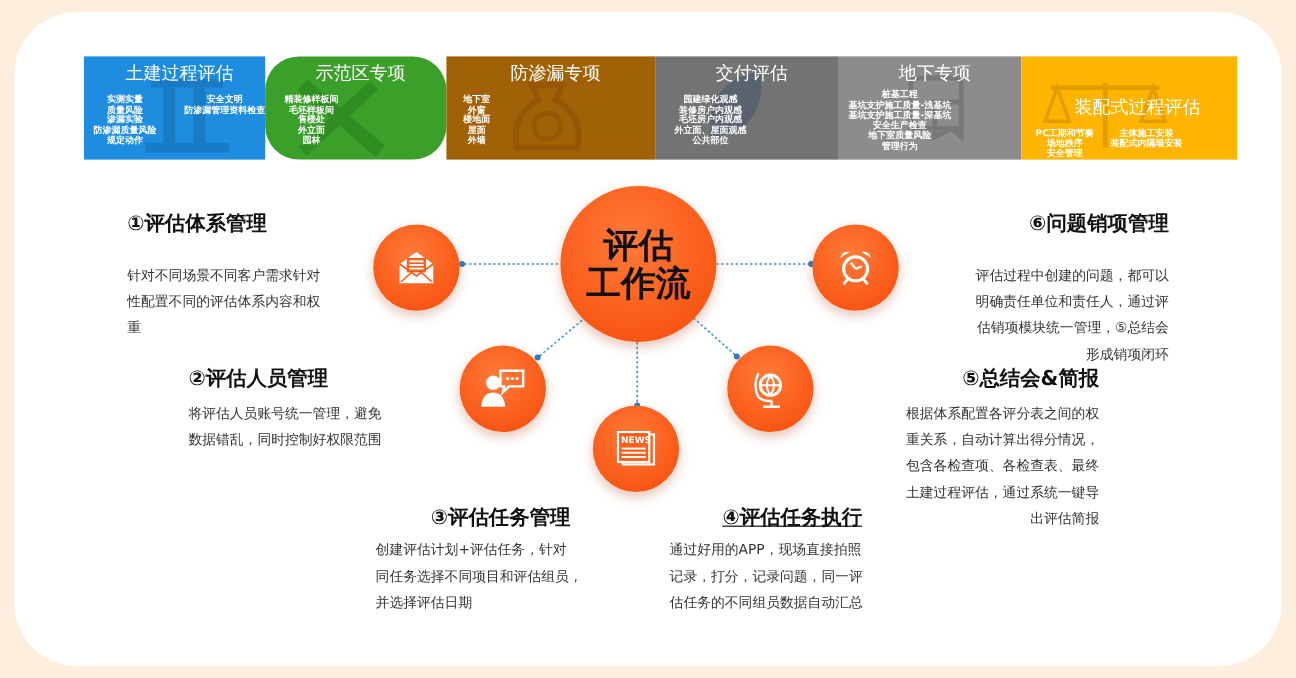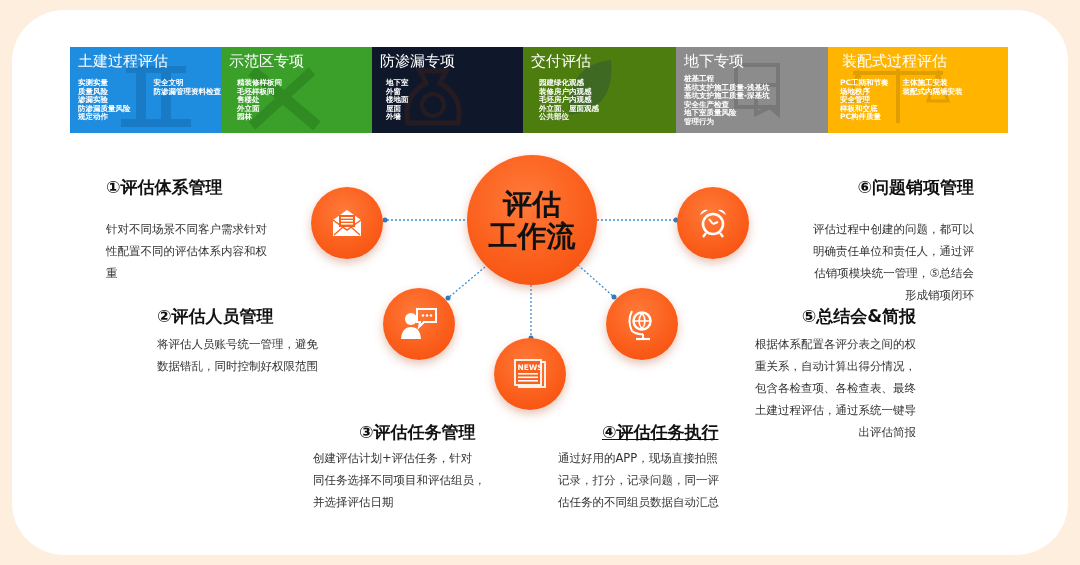--- a/index.html
+++ b/index.html
@@ -3,21 +3,21 @@
 <meta charset="utf-8">
 <style>
   * { box-sizing: border-box; margin: 0; padding: 0; }
   html, body { width: 1080px; height: 565px; background: #fdeedd; overflow: hidden; }
   body { font-family: "DejaVu Sans", "Liberation Sans", sans-serif; position: relative; }
   .frame {
     position: absolute; left: 12px; top: 10px; width: 1056px; height: 545px;
     background: #ffffff; border-radius: 52px;
   }
   
-  .banner { position: absolute; top: 47px; left: 70px; height: 86px; display: flex; }
+  .banner { position: absolute; top: 47px; left: 70px; height: 86px; display: flex; text-align: center; }
   .cat {
     position: relative; height: 86px; color: #fff; overflow: hidden;
     padding: 5px 0 0 8px;
   }
   .cat-title { font-size: 15px; line-height: 19px; white-space: nowrap; position: relative; z-index: 2; }
   .cat-items { display: flex; gap: 23px; margin-top: 8px; position: relative; z-index: 2; }
   .cat-col { display: flex; flex-direction: column; }
   .cat-item { font-size: 7.5px; line-height: 8.6px; font-weight: bold; white-space: nowrap; }
   .cat-bg {
     position: absolute; z-index: 1; opacity: 0.22; right: 25px; top: 14px;
@@ -70,55 +70,55 @@
         <span class="cat-item">防渗漏质量风险</span>
         <span class="cat-item">规定动作</span>
       </div>
       <div class="cat-col">
         <span class="cat-item">安全文明</span>
         <span class="cat-item">防渗漏管理资料检查</span>
       </div>
     </div>
   </div>
 
-  <div class="cat" style="width:151px;background:#3aa02a;">
+  <div class="cat" style="width:151px;background:#3aa02a;border-radius:28px;">
     <svg class="cat-bg" width="90" height="70" viewBox="0 0 90 70" style="right:40px;top:14px;">
       <line x1="10" y1="10" x2="75" y2="65" stroke="#0f4a0a" stroke-width="12"></line>
       <line x1="70" y1="10" x2="10" y2="65" stroke="#0f4a0a" stroke-width="10"></line>
     </svg>
     <div class="cat-title">示范区专项</div>
     <div class="cat-items" style="padding-left:8px;">
       <div class="cat-col">
         <span class="cat-item">精装修样板间</span>
         <span class="cat-item">毛坯样板间</span>
         <span class="cat-item">售楼处</span>
         <span class="cat-item">外立面</span>
         <span class="cat-item">园林</span>
       </div>
     </div>
   </div>
 
-  <div class="cat" style="width:151px;background:#0f172a;">
+  <div class="cat" style="width:174px;background:#a16207;">
     <svg class="cat-bg" width="70" height="70" viewBox="0 0 70 70" style="right:55px;top:16px;">
       <path d="M22 8 L48 8 L42 20 Q66 34 60 60 L10 60 Q4 34 28 20 Z" fill="none" stroke="#7a2a00" stroke-width="5"></path>
       <circle cx="35" cy="42" r="11" fill="none" stroke="#7a2a00" stroke-width="4"></circle>
     </svg>
     <div class="cat-title">防渗漏专项</div>
     <div class="cat-items" style="padding-left:6px;">
       <div class="cat-col">
         <span class="cat-item">地下室</span>
         <span class="cat-item">外窗</span>
         <span class="cat-item">楼地面</span>
         <span class="cat-item">屋面</span>
         <span class="cat-item">外墙</span>
       </div>
     </div>
   </div>
 
-  <div class="cat" style="width:153px;background:#4d7c0f;">
+  <div class="cat" style="width:153px;background:#737373;">
     <svg class="cat-bg" width="60" height="70" viewBox="0 0 60 70" style="right:55px;top:8px;">
       <path d="M50 5 Q5 10 8 60 Q55 55 50 5 Z" fill="#062a6a"></path>
     </svg>
     <div class="cat-title">交付评估</div>
     <div class="cat-items" style="padding-left:8px;">
       <div class="cat-col">
         <span class="cat-item">园建绿化观感</span>
         <span class="cat-item">装修房户内观感</span>
         <span class="cat-item">毛坯房户内观感</span>
         <span class="cat-item">外立面、屋面观感</span>
@@ -145,21 +145,21 @@
     </div>
   </div>
 
   <div class="cat" style="width:180px;background:#ffb400;">
     <svg class="cat-bg" width="110" height="70" viewBox="0 0 110 70" style="right:55px;top:14px;">
       <line x1="10" y1="12" x2="100" y2="12" stroke="#7a5200" stroke-width="4"></line>
       <line x1="55" y1="8" x2="55" y2="62" stroke="#7a5200" stroke-width="4"></line>
       <path d="M15 12 L5 40 L25 40 Z" fill="none" stroke="#7a5200" stroke-width="3"></path>
       <path d="M95 12 L85 40 L105 40 Z" fill="none" stroke="#7a5200" stroke-width="3"></path>
     </svg>
-    <div class="cat-title" style="padding-left:6px;">装配式过程评估</div>
+    <div class="cat-title" style="padding-left:6px;margin-top:28px;">装配式过程评估</div>
     <div class="cat-items" style="padding-left:4px;gap:14px;">
       <div class="cat-col">
         <span class="cat-item">PC工期和节奏</span>
         <span class="cat-item">场地秩序</span>
         <span class="cat-item">安全管理</span>
         <span class="cat-item">样板和交底</span>
         <span class="cat-item">PC构件质量</span>
       </div>
       <div class="cat-col">
         <span class="cat-item">主体施工安装</span>

